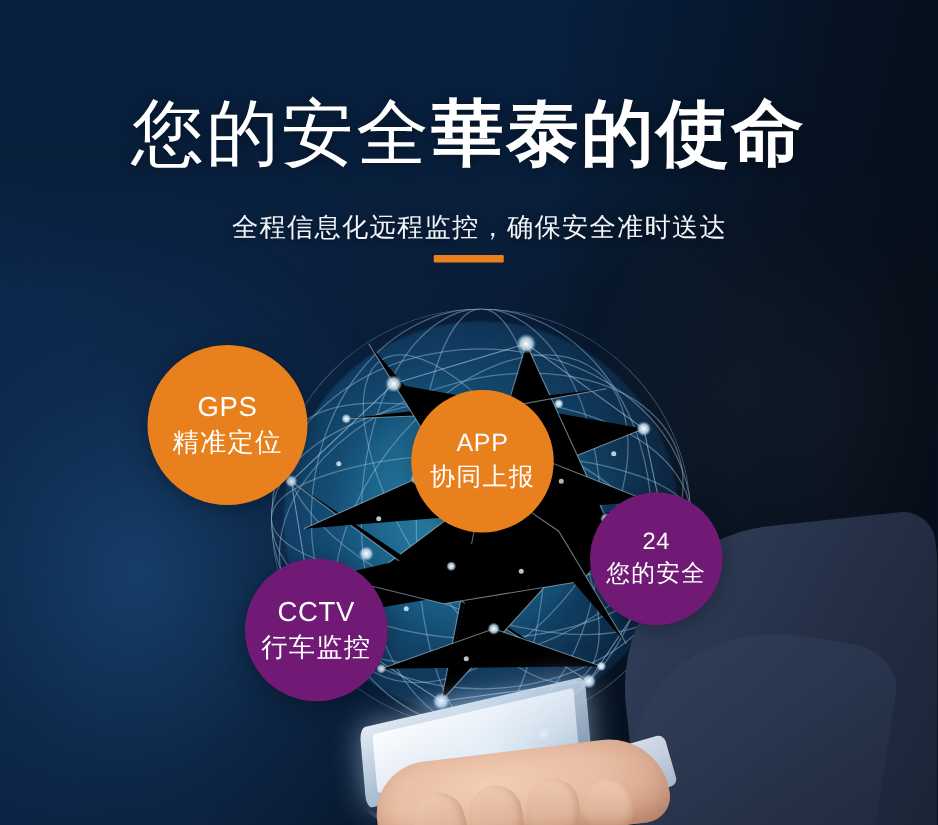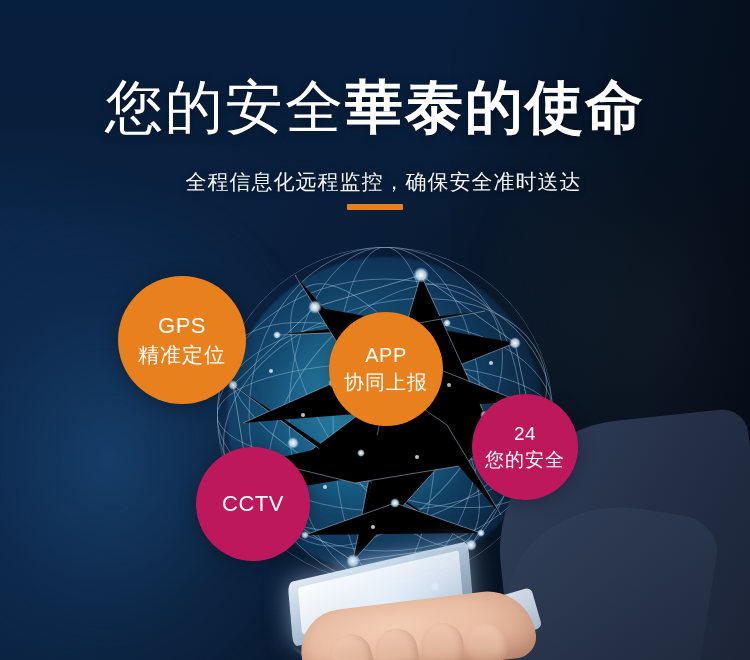--- a/index.html
+++ b/index.html
@@ -197,21 +197,21 @@
     flex-direction: column;
     align-items: center;
     justify-content: center;
     color: #ffffff;
     text-align: center;
     box-shadow: 0 3px 18px rgba(0,0,0,.30);
   }
   .bubble .b-en { font-size: 22px; line-height: 1.35; letter-spacing: .5px; }
   .bubble .b-cn { font-size: 21px; line-height: 1.35; letter-spacing: 1px; }
   .bubble.orange { background: #e8801e; }
-  .bubble.blue   { background: #be185d; align-items: center; }
+  .bubble.blue   { background: #701a75; align-items: center; }
 
   #bubble-gps  { left: 118px; top: 276px; width: 128px; height: 128px; }
   #bubble-app  { left: 329px; top: 312px; width: 114px; height: 114px; }
   #bubble-100  { left: 497px; top: 283px; width: 124px; height: 124px; }
   #bubble-24   { left: 472px; top: 394px; width: 106px; height: 106px; }
   #bubble-cctv { left: 196px; top: 447px; width: 114px; height: 114px; }
   #bubble-app .b-en, #bubble-app .b-cn { font-size: 20px; }
   #bubble-24 .b-en, #bubble-24 .b-cn { font-size: 19px; }
 </style>
 </head>
@@ -344,15 +344,16 @@
   <div class="bubble orange" id="bubble-app">
     <span class="b-en">APP</span>
     <span class="b-cn">协同上报</span>
   </div>
   <div class="bubble blue" id="bubble-24">
     <span class="b-en">24</span>
     <span class="b-cn">您的安全</span>
   </div>
   <div class="bubble blue" id="bubble-cctv">
     <span class="b-en">CCTV</span>
+    <span class="b-cn">行车监控</span>
   </div>
 
 </div>
 
 </body></html>

